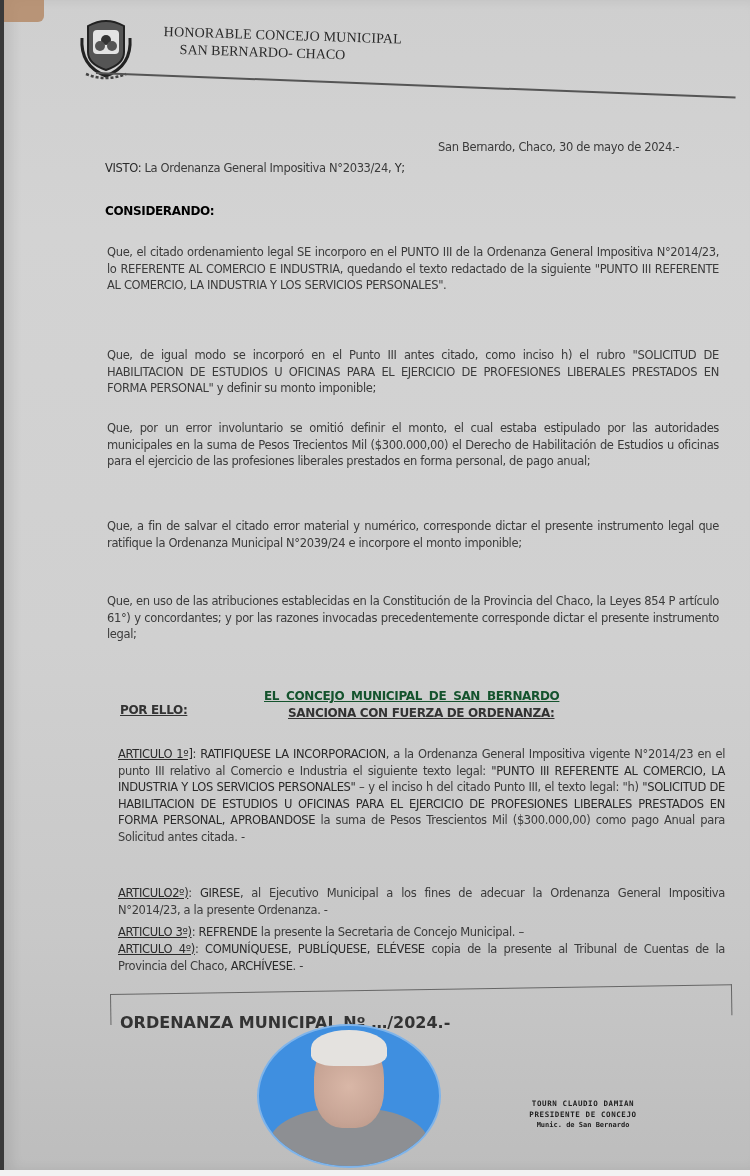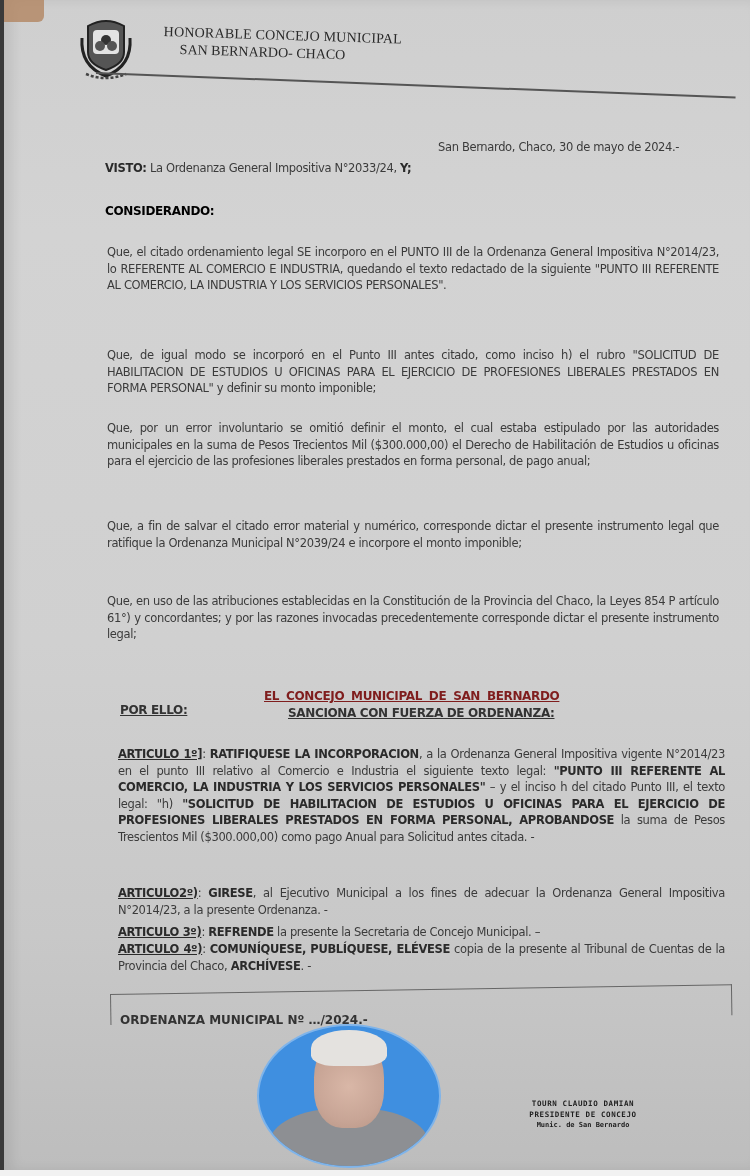--- a/index.html
+++ b/index.html
@@ -35,45 +35,45 @@
     transform:rotate(1.8deg); transform-origin:left top;
   }
   .hdr-line {
     position:absolute; left:20px; top:58px; width:640px; height:1.5px; background:#555;
     transform:rotate(2.2deg); transform-origin:left center;
   }
 
   .doc { position:absolute; left:0; top:0; width:750px; }
   .txt { position:absolute; font-size:11.5px; color:#3b3b3b; line-height:16.5px; font-family:"DejaVu Sans", sans-serif; letter-spacing:-0.35px; }
   .just { text-align:justify; text-align-last:auto; }
-  .b { font-weight:bold; color:#2a2a2a; }
+  .b { font-weight:normal; color:#2a2a2a; }
   .u { text-decoration:underline; }
   .date { left:438px; top:139px; }
   .visto { left:105px; top:160px; }
   .consid { left:105px; top:203px; font-weight:bold; font-size:12px; color:#000000; }
   .p1 { left:107px; top:244px; width:612px; }
   .p2 { left:107px; top:347px; width:612px; }
   .p3 { left:107px; top:420px; width:612px; }
   .p4 { left:107px; top:518px; width:612px; }
   .p5 { left:107px; top:593px; width:612px; }
   .porello { left:120px; top:673px; font-weight:bold; text-decoration:underline; font-size:12px; color:#333;margin-top:29px; }
-  .sanc1 { left:264px; top:688px; font-weight:bold; text-decoration:underline; font-size:12px; color:#7f1d1d; word-spacing:3px; }
+  .sanc1 { left:264px; top:688px; font-weight:bold; text-decoration:underline; font-size:12px; color:#14532d; word-spacing:3px; }
   .sanc2 { left:288px; top:705px; font-weight:bold; text-decoration:underline; font-size:12px; color:#333; }
   .art1 { left:118px; top:746px; width:607px; }
   .art2 { left:118px; top:885px; width:607px; }
   .art3 { left:118px; top:924px; width:607px; }
   .art4 { left:118px; top:941px; width:607px; }
 
   .ord-box {
     position:absolute; left:110px; top:994px; width:620px; height:30px;
     border:1px solid #666; border-bottom:none;
     transform:rotate(-0.9deg); transform-origin:left top;
   }
   .ord-label {
-    position:absolute; left:120px; top:1013px; font-weight:bold; font-size:12px; color:#333;
+    position:absolute; left:120px; top:1013px; font-weight:bold; font-size:16px; color:#333;
     font-family:"DejaVu Sans", sans-serif;
   }
 
   .avatar {
     position:absolute; left:257px; top:1024px; width:180px; height:140px; border-radius:50%;
     background:#3f8fe0; overflow:hidden; border:2px solid #7fb4ea;
   }
   .avatar .head {
     position:absolute; left:55px; top:10px; width:70px; height:92px; border-radius:45% 45% 40% 40%;
     background:radial-gradient(circle at 50% 55%, #d9b7a7 0%, #c8a596 55%, #b39080 100%);

